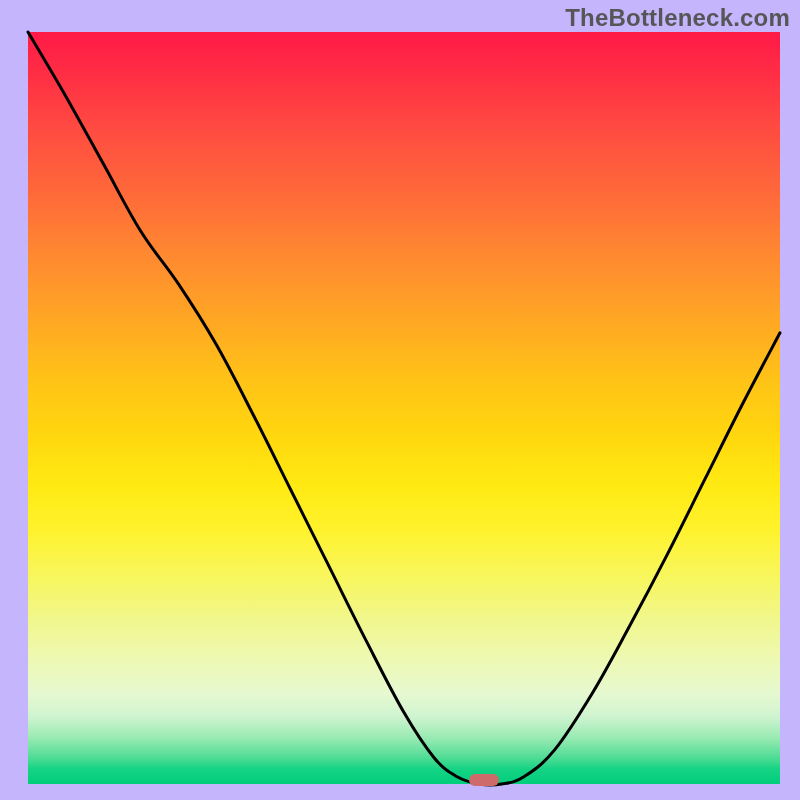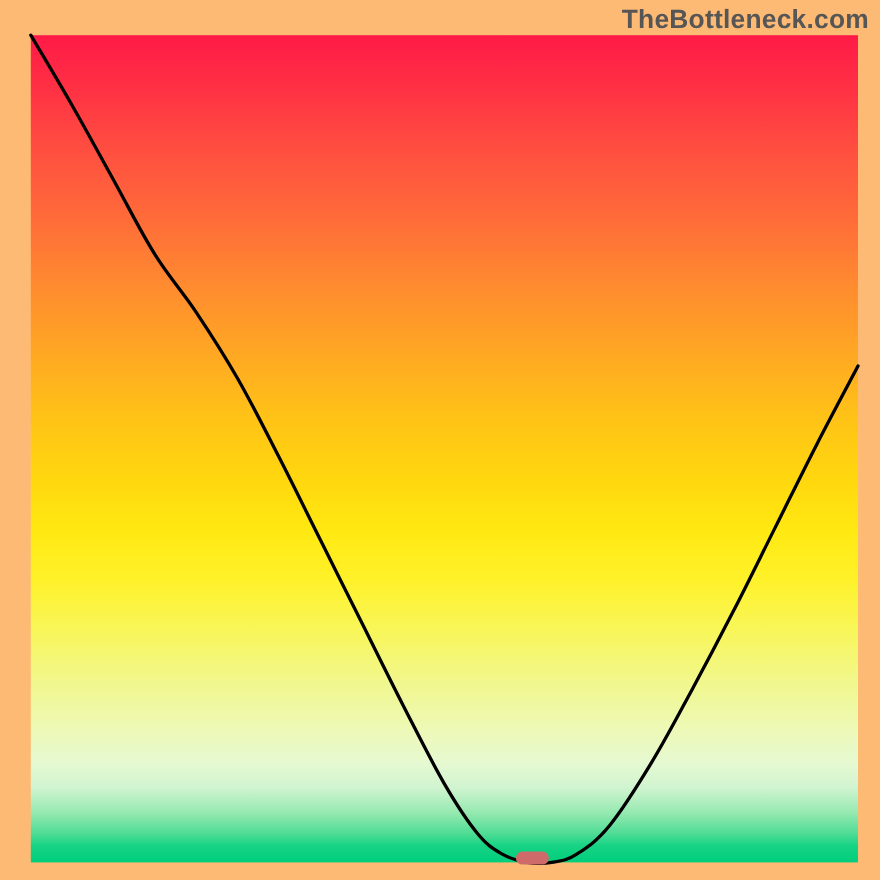--- a/index.html
+++ b/index.html
@@ -7,21 +7,21 @@
     padding: 0;
     width: 800px;
     height: 800px;
     background: #000;
     overflow: hidden;
   }
   .frame {
     position: relative;
     width: 800px;
     height: 800px;
-    background: #fdba74;
+    background: #c4b5fd;
   }
   .watermark {
     position: absolute;
     top: 4px;
     right: 10px;
     font-family: Arial, Helvetica, sans-serif;
     font-size: 24px;
     font-weight: 600;
     color: #565656;
     letter-spacing: 0.2px;

